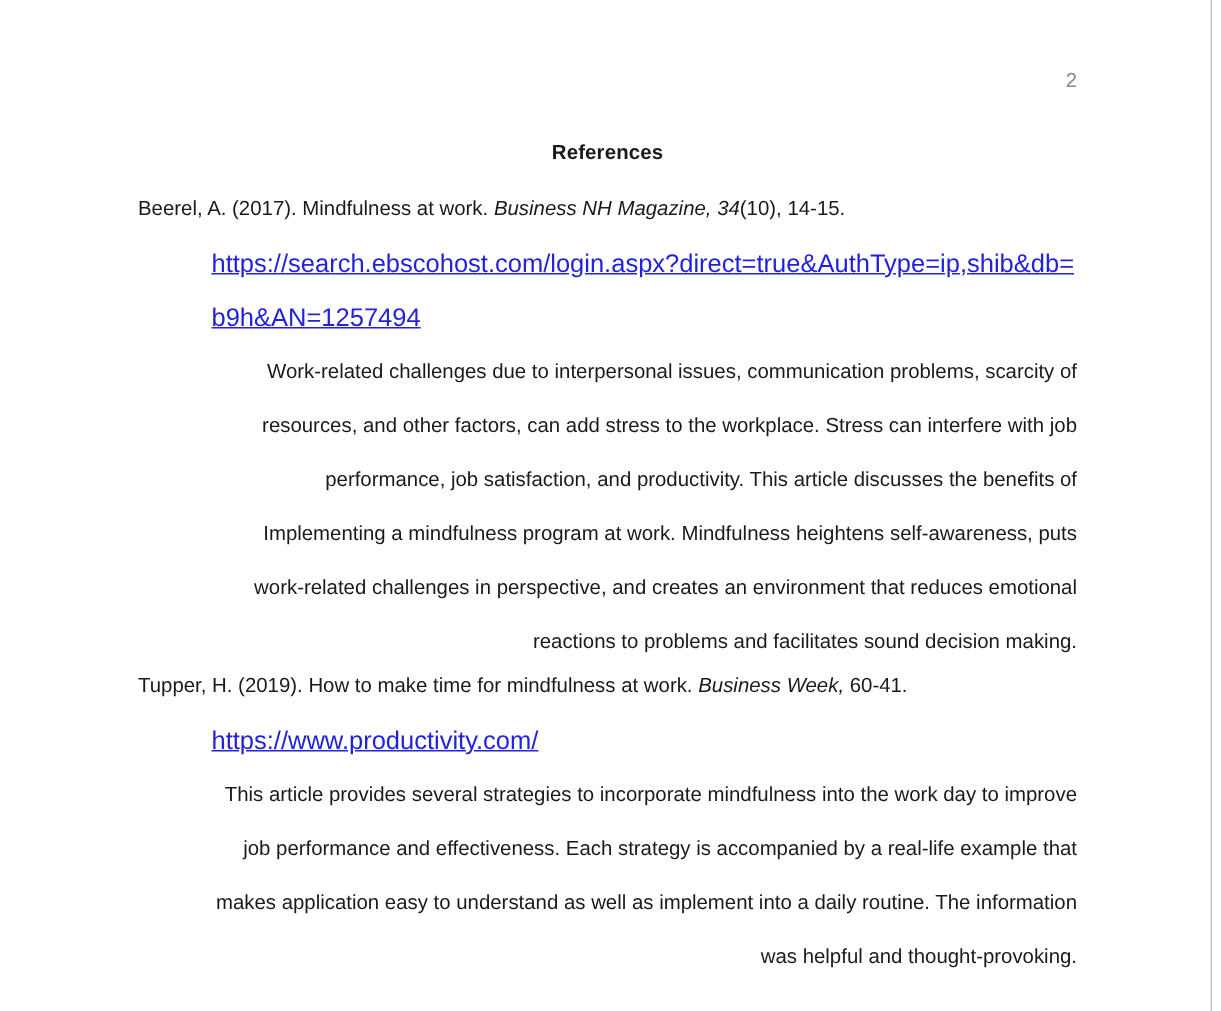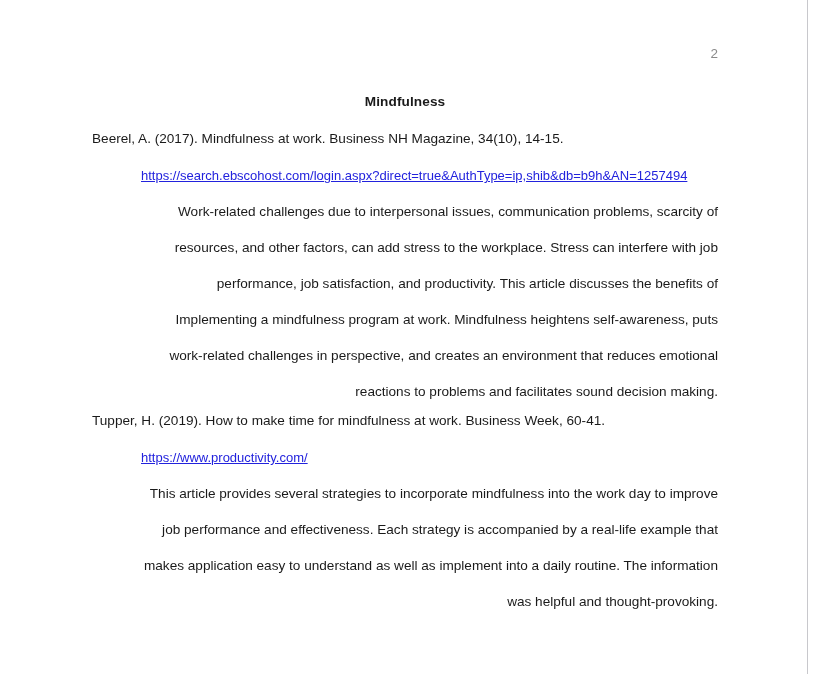--- a/index.html
+++ b/index.html
@@ -82,33 +82,34 @@
 
   
   .reference-entry {
     margin: 0;
     line-height: 22px;
     font-size: 13.6px;
     white-space: nowrap;
   }
 
   .ref-italic {
+    font-style: italic;
   }
 
   
   .indent-block {
     margin-left: 49px;
     width: 577px;
   }
 
   .url-line {
     display: block;
     color: #2222dd;
     text-decoration: underline;
-    font-size: 13px;
+    font-size: 17px;
     line-height: 36px;
     word-break: break-all;
     cursor: pointer;
   }
 
   .annotation {
     margin: 0;
     font-size: 13.6px;
     line-height: 36px;
     color: #1a1a1a;
@@ -125,21 +126,21 @@
 <div class="page-viewport">
 
   <div class="page-sheet">
 
     <div class="page-header">
       <div class="page-number">2</div>
     </div>
 
     <div class="doc-body">
 
-      <h1 class="section-title">Mindfulness</h1>
+      <h1 class="section-title">References</h1>
 
       <p class="reference-entry">
         <span>Beerel, A. (2017). Mindfulness at work. </span><span class="ref-italic">Business NH Magazine, 34</span><span>(10), 14-15.</span>
       </p>
 
       <div class="block-gap-sm"></div>
 
       <div class="indent-block">
         <a class="url-line">https://search.ebscohost.com/login.aspx?direct=true&amp;AuthType=ip,shib&amp;db=b9h&amp;AN=1257494</a>
         <p class="annotation">Work-related challenges due to interpersonal issues, communication problems, scarcity of resources, and other factors, can add stress to the workplace. Stress can interfere with job performance, job satisfaction, and productivity. This article discusses the benefits of Implementing a mindfulness program at work. Mindfulness heightens self-awareness, puts work-related challenges in perspective, and creates an environment that reduces emotional reactions to problems and facilitates sound decision making.</p>

